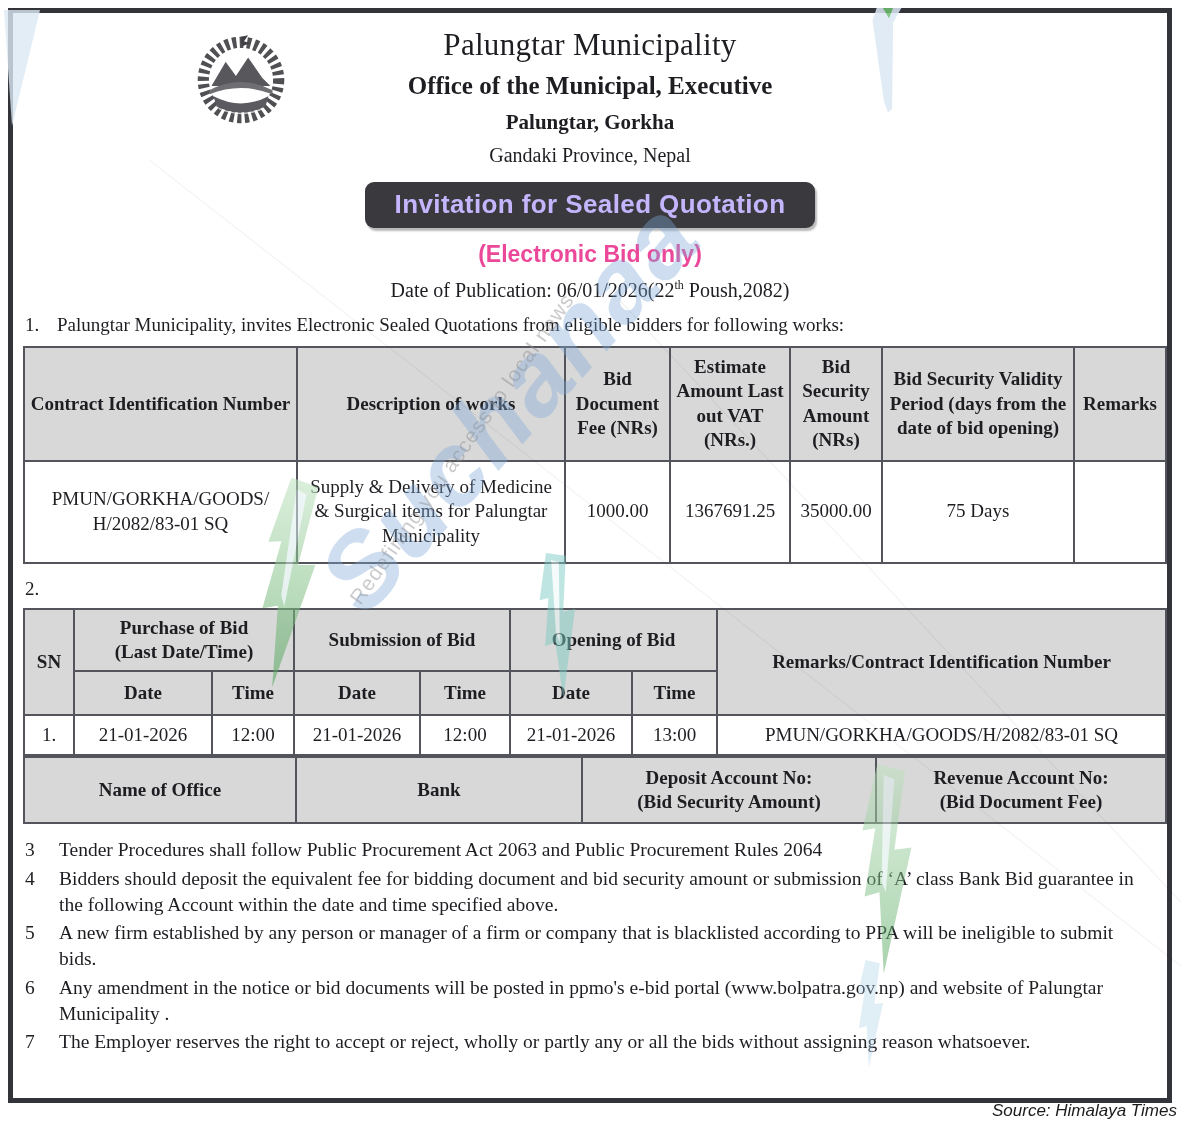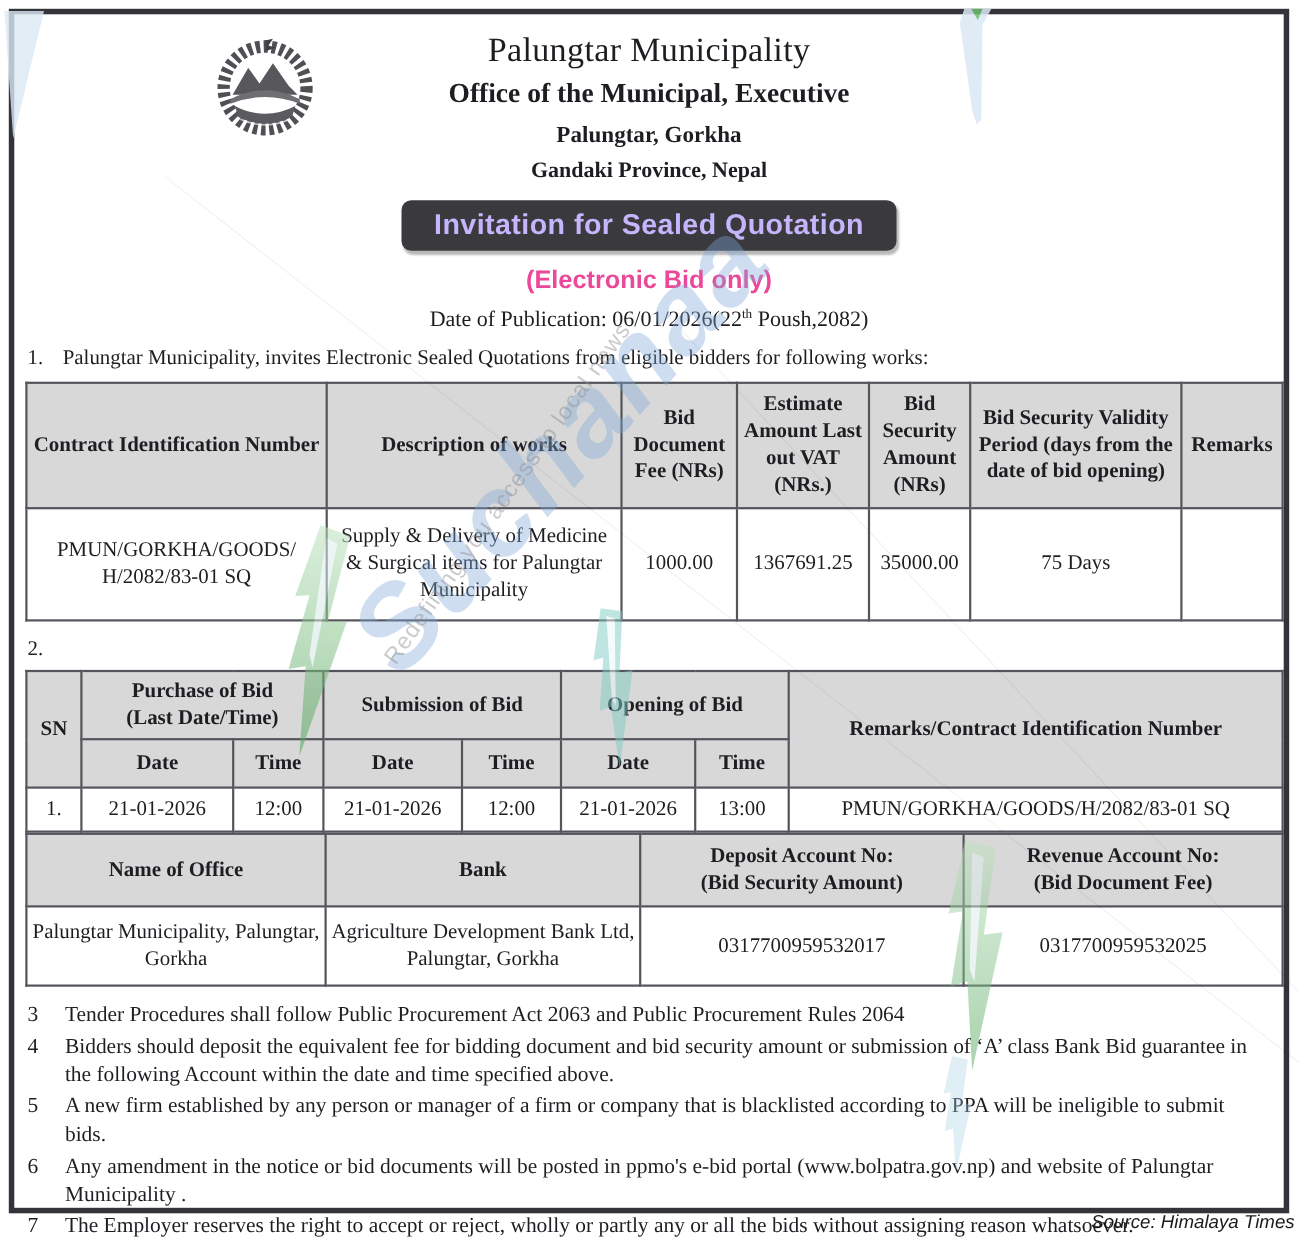--- a/index.html
+++ b/index.html
@@ -12,21 +12,21 @@
     position:absolute;left:8px;top:8px;width:1164px;height:1095px;
     border:5px solid #33343a;box-sizing:border-box;background:transparent;
     padding:8px 10px 0 10px;z-index:1;
   }
   
   .header-wrap{position:relative;text-align:center;}
   .logo{position:absolute;left:162px;top:4px;width:112px;height:102px;}
   .m-title{font-size:31px;font-weight:normal;margin-top:6px;letter-spacing:.3px;}
   .m-office{font-size:25px;font-weight:bold;margin-top:9px;}
   .m-loc{font-size:21px;font-weight:bold;margin-top:10px;}
-  .m-prov{font-size:20px;font-weight:bold;margin-top:9px;}
+  .m-prov{font-size:20px;font-weight:normal;margin-top:9px;}
   .banner{
     margin:15px auto 0 auto;width:fit-content;background:#3a3a3e;color:#c4b5fd;
     font-family:"Liberation Sans", sans-serif;font-weight:bold;font-size:26px;
     padding:7px 30px 8px 30px;border-radius:9px;letter-spacing:.4px;
     box-shadow:2px 3px 2px rgba(0,0,0,.28);
   }
   .bid-type{
     text-align:center;font-family:"Liberation Sans", sans-serif;
     font-weight:bold;font-size:23px;margin-top:13px;color:#ec4899;
   }
@@ -216,26 +216,20 @@
       </th>
       <th class="two-line">
         <span>Deposit Account No:</span>
         <span>(Bid Security Amount)</span>
       </th>
       <th class="two-line">
         <span>Revenue Account No:</span>
         <span>(Bid Document Fee)</span>
       </th>
     </tr>
-    <tr>
-      <td>Palungtar Municipality, Palungtar, Gorkha</td>
-      <td>Agriculture Development Bank Ltd, Palungtar, Gorkha</td>
-      <td>0317700959532017</td>
-      <td>0317700959532025</td>
-    </tr>
   </tbody>
     </table>
 
   <div class="notes">
     <div class="note">
       <span class="num">3</span>
       <span>Tender Procedures shall follow Public Procurement Act 2063 and Public Procurement Rules 2064</span>
     </div>
     <div class="note">
       <span class="num">4</span>

